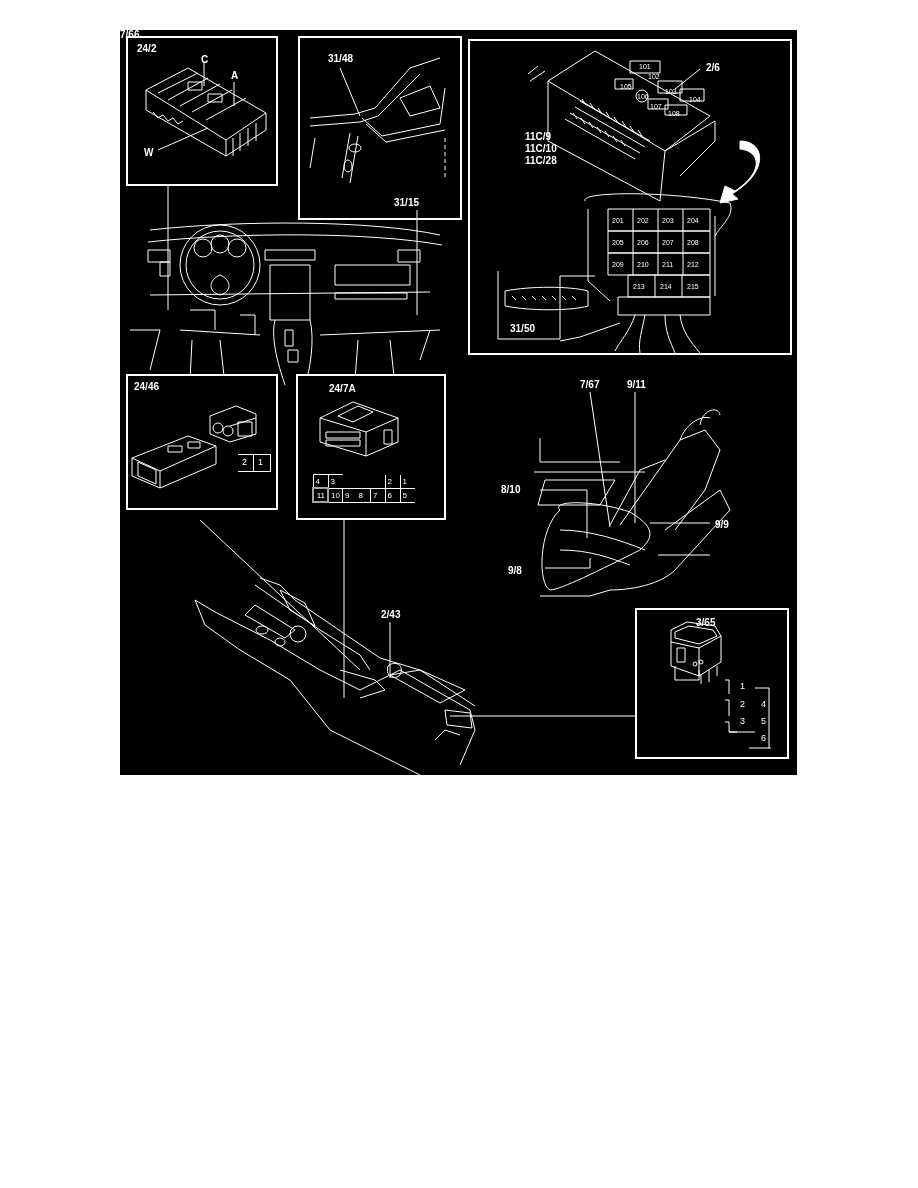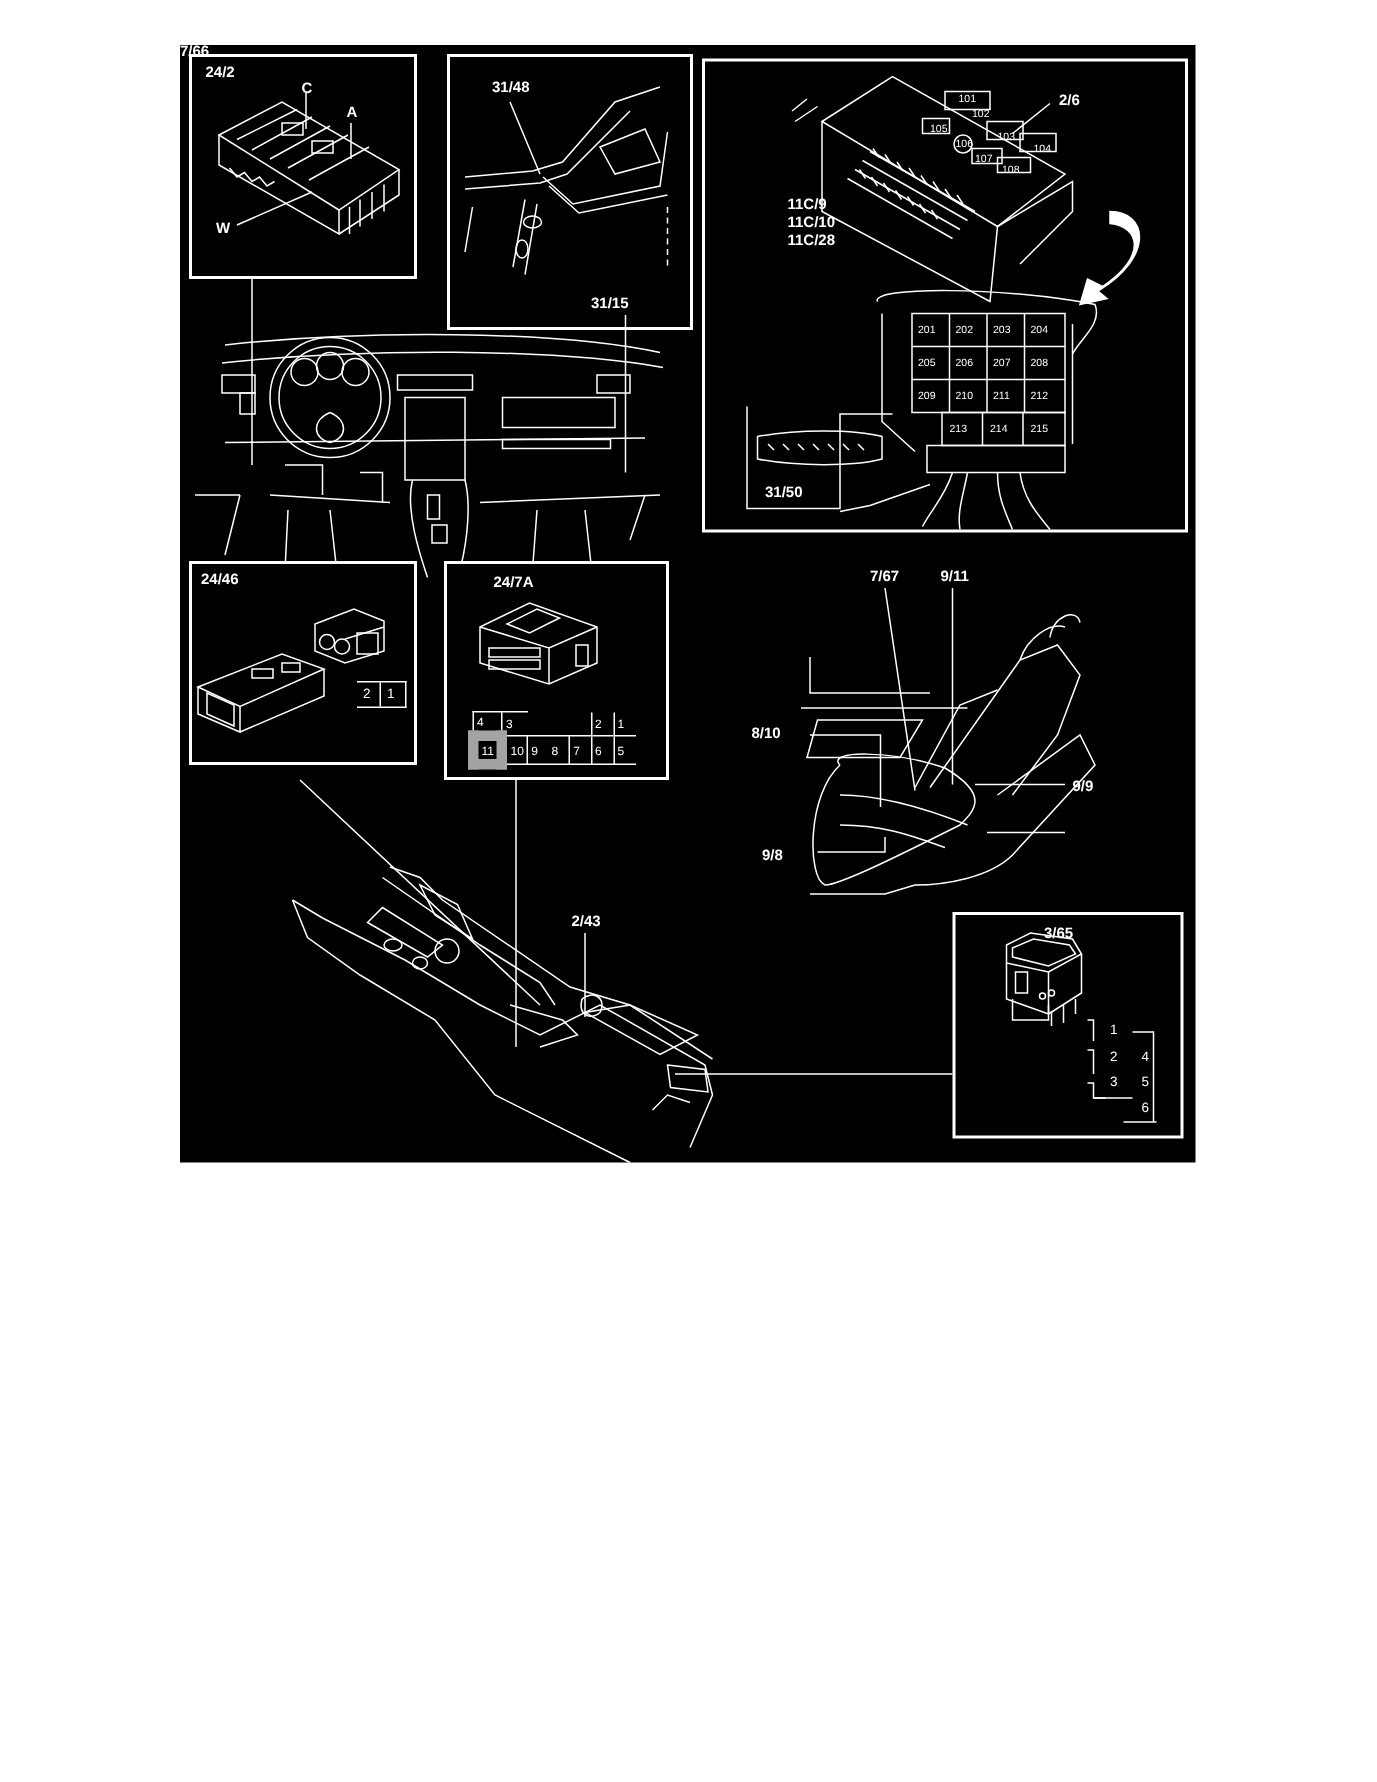--- a/index.html
+++ b/index.html
@@ -171,21 +171,21 @@
           <tr>
         <td style="border:1px solid #fff;border-bottom:1px solid #fff;width:10px;padding:1px 2px;height:10px;">4</td>
         <td style="border-top:1px solid #fff;border-right:none;width:10px;padding:1px 2px;">3</td>
         <td style="width:10px;padding:1px 2px;"></td>
         <td style="width:10px;padding:1px 2px;"></td>
         <td style="width:10px;padding:1px 2px;"></td>
         <td style="border-left:1px solid #fff;width:10px;padding:1px 2px;">2</td>
         <td style="border-left:1px solid #fff;width:10px;padding:1px 2px;">1</td>
       </tr>
       <tr>
-        <td style="border:7px solid #a3a3a3;padding:1px 2px;height:10px;text-align:right;">11</td>
+        <td style="border:2px solid #a3a3a3;padding:1px 2px;height:10px;text-align:right;">11</td>
         <td style="border:1px solid #fff;padding:1px 2px;">10</td>
         <td style="border-top:1px solid #fff;border-bottom:1px solid #fff;padding:1px 2px;">9</td>
         <td style="border-top:1px solid #fff;border-bottom:1px solid #fff;border-right:1px solid #fff;padding:1px 2px;">8</td>
         <td style="border:1px solid #fff;padding:1px 2px;">7</td>
         <td style="border:1px solid #fff;padding:1px 2px;">6</td>
         <td style="border-top:1px solid #fff;border-bottom:1px solid #fff;padding:1px 2px;">5</td>
       </tr>
     </tbody>
       </table>
   </div>

